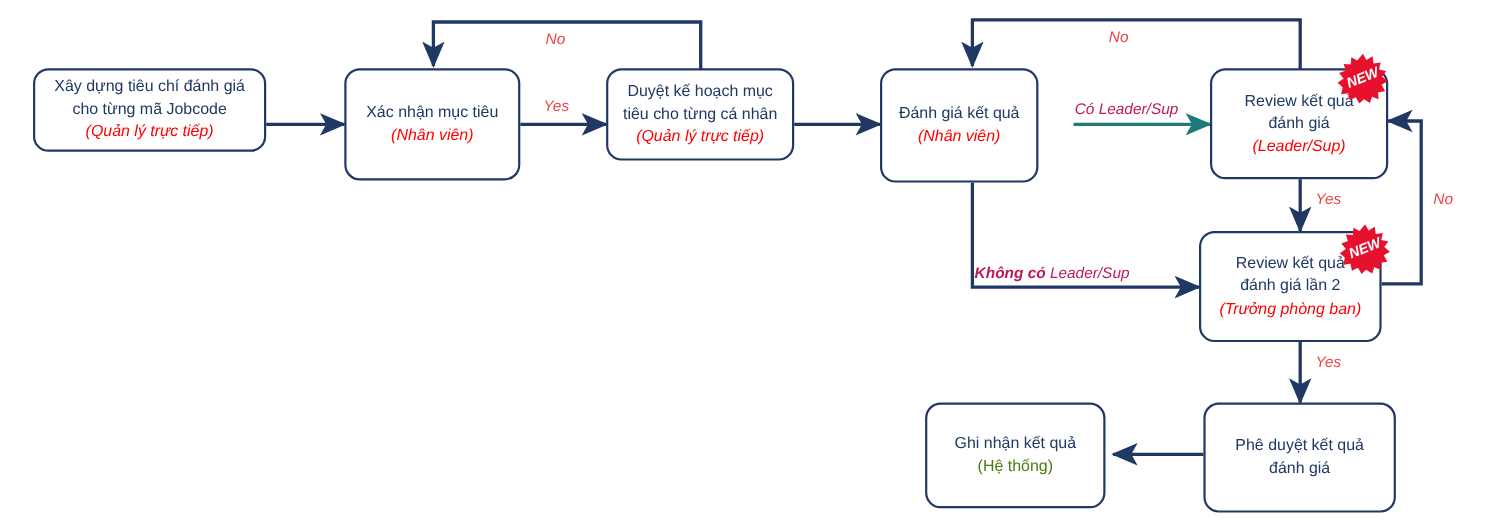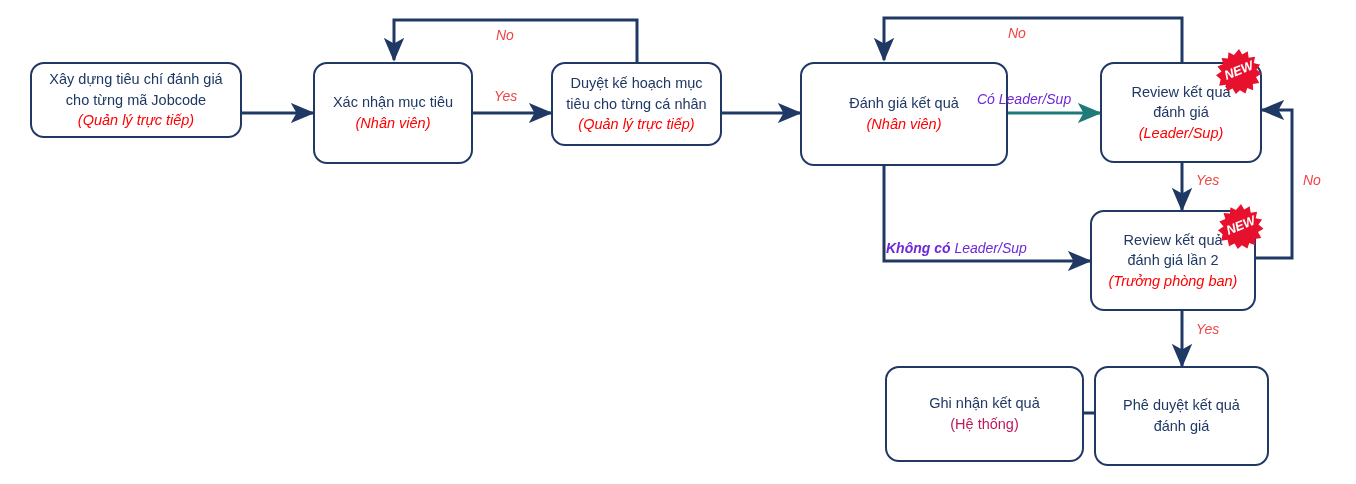--- a/index.html
+++ b/index.html
@@ -43,34 +43,34 @@
   .node .ln {
     display: block;
     white-space: nowrap;
   }
   .node .role {
     color: #FF0000;
     font-style: italic;
     white-space: nowrap;
   }
   .node .role-plain {
-    color: #be185d;
+    color: #4d7c0f;
     font-style: normal;
     white-space: nowrap;
   }
   .edge-label {
     position: absolute;
     font-size: 14px;
     font-style: italic;
     color: #ef4444;
     white-space: nowrap;
     z-index: 4;
   }
   .edge-label.red {
-    color: #6d28d9;
+    color: #be185d;
   }
   .edge-label.red b {
     font-weight: bold;
   }
   .badge-new {
     position: absolute;
     width: 46px;
     height: 46px;
     z-index: 6;
   }
@@ -124,21 +124,21 @@
     <span class="ln">Xác nhận mục tiêu</span>
     <span class="ln role">(Nhân viên)</span>
   </div>
 
   <div class="node" style="left:551px; top:62px; width:171px; height:84px;">
     <span class="ln">Duyệt kế hoạch mục</span>
     <span class="ln">tiêu cho từng cá nhân</span>
     <span class="ln role">(Quản lý trực tiếp)</span>
   </div>
 
-  <div class="node" style="left:800px; top:62px; width:208px; height:104px;">
+  <div class="node" style="left:800px; top:62px; width:144px; height:104px;">
     <span class="ln">Đánh giá kết quả</span>
     <span class="ln role">(Nhân viên)</span>
   </div>
 
   <div class="node" style="left:1100px; top:62px; width:162px; height:101px;">
     <span class="ln">Review kết quả</span>
     <span class="ln">đánh giá</span>
     <span class="ln role">(Leader/Sup)</span>
   </div>
 
@@ -146,21 +146,21 @@
     <span class="ln">Review kết quả</span>
     <span class="ln">đánh giá lần 2</span>
     <span class="ln role">(Trưởng phòng ban)</span>
   </div>
 
   <div class="node" style="left:1094px; top:366px; width:175px; height:100px;">
     <span class="ln">Phê duyệt kết quả</span>
     <span class="ln">đánh giá</span>
   </div>
 
-  <div class="node" style="left:841px; top:366px; width:199px; height:96px;margin-left:44px;">
+  <div class="node" style="left:841px; top:366px; width:164px; height:96px;">
     <span class="ln">Ghi nhận kết quả</span>
     <span class="ln role-plain">(Hệ thống)</span>
   </div>
 
   <div class="edge-label" style="left:496px; top:27px;">No</div>
 
   <div class="edge-label" style="left:494px; top:88px;">Yes</div>
 
   <div class="edge-label" style="left:1008px; top:25px;">No</div>
 

